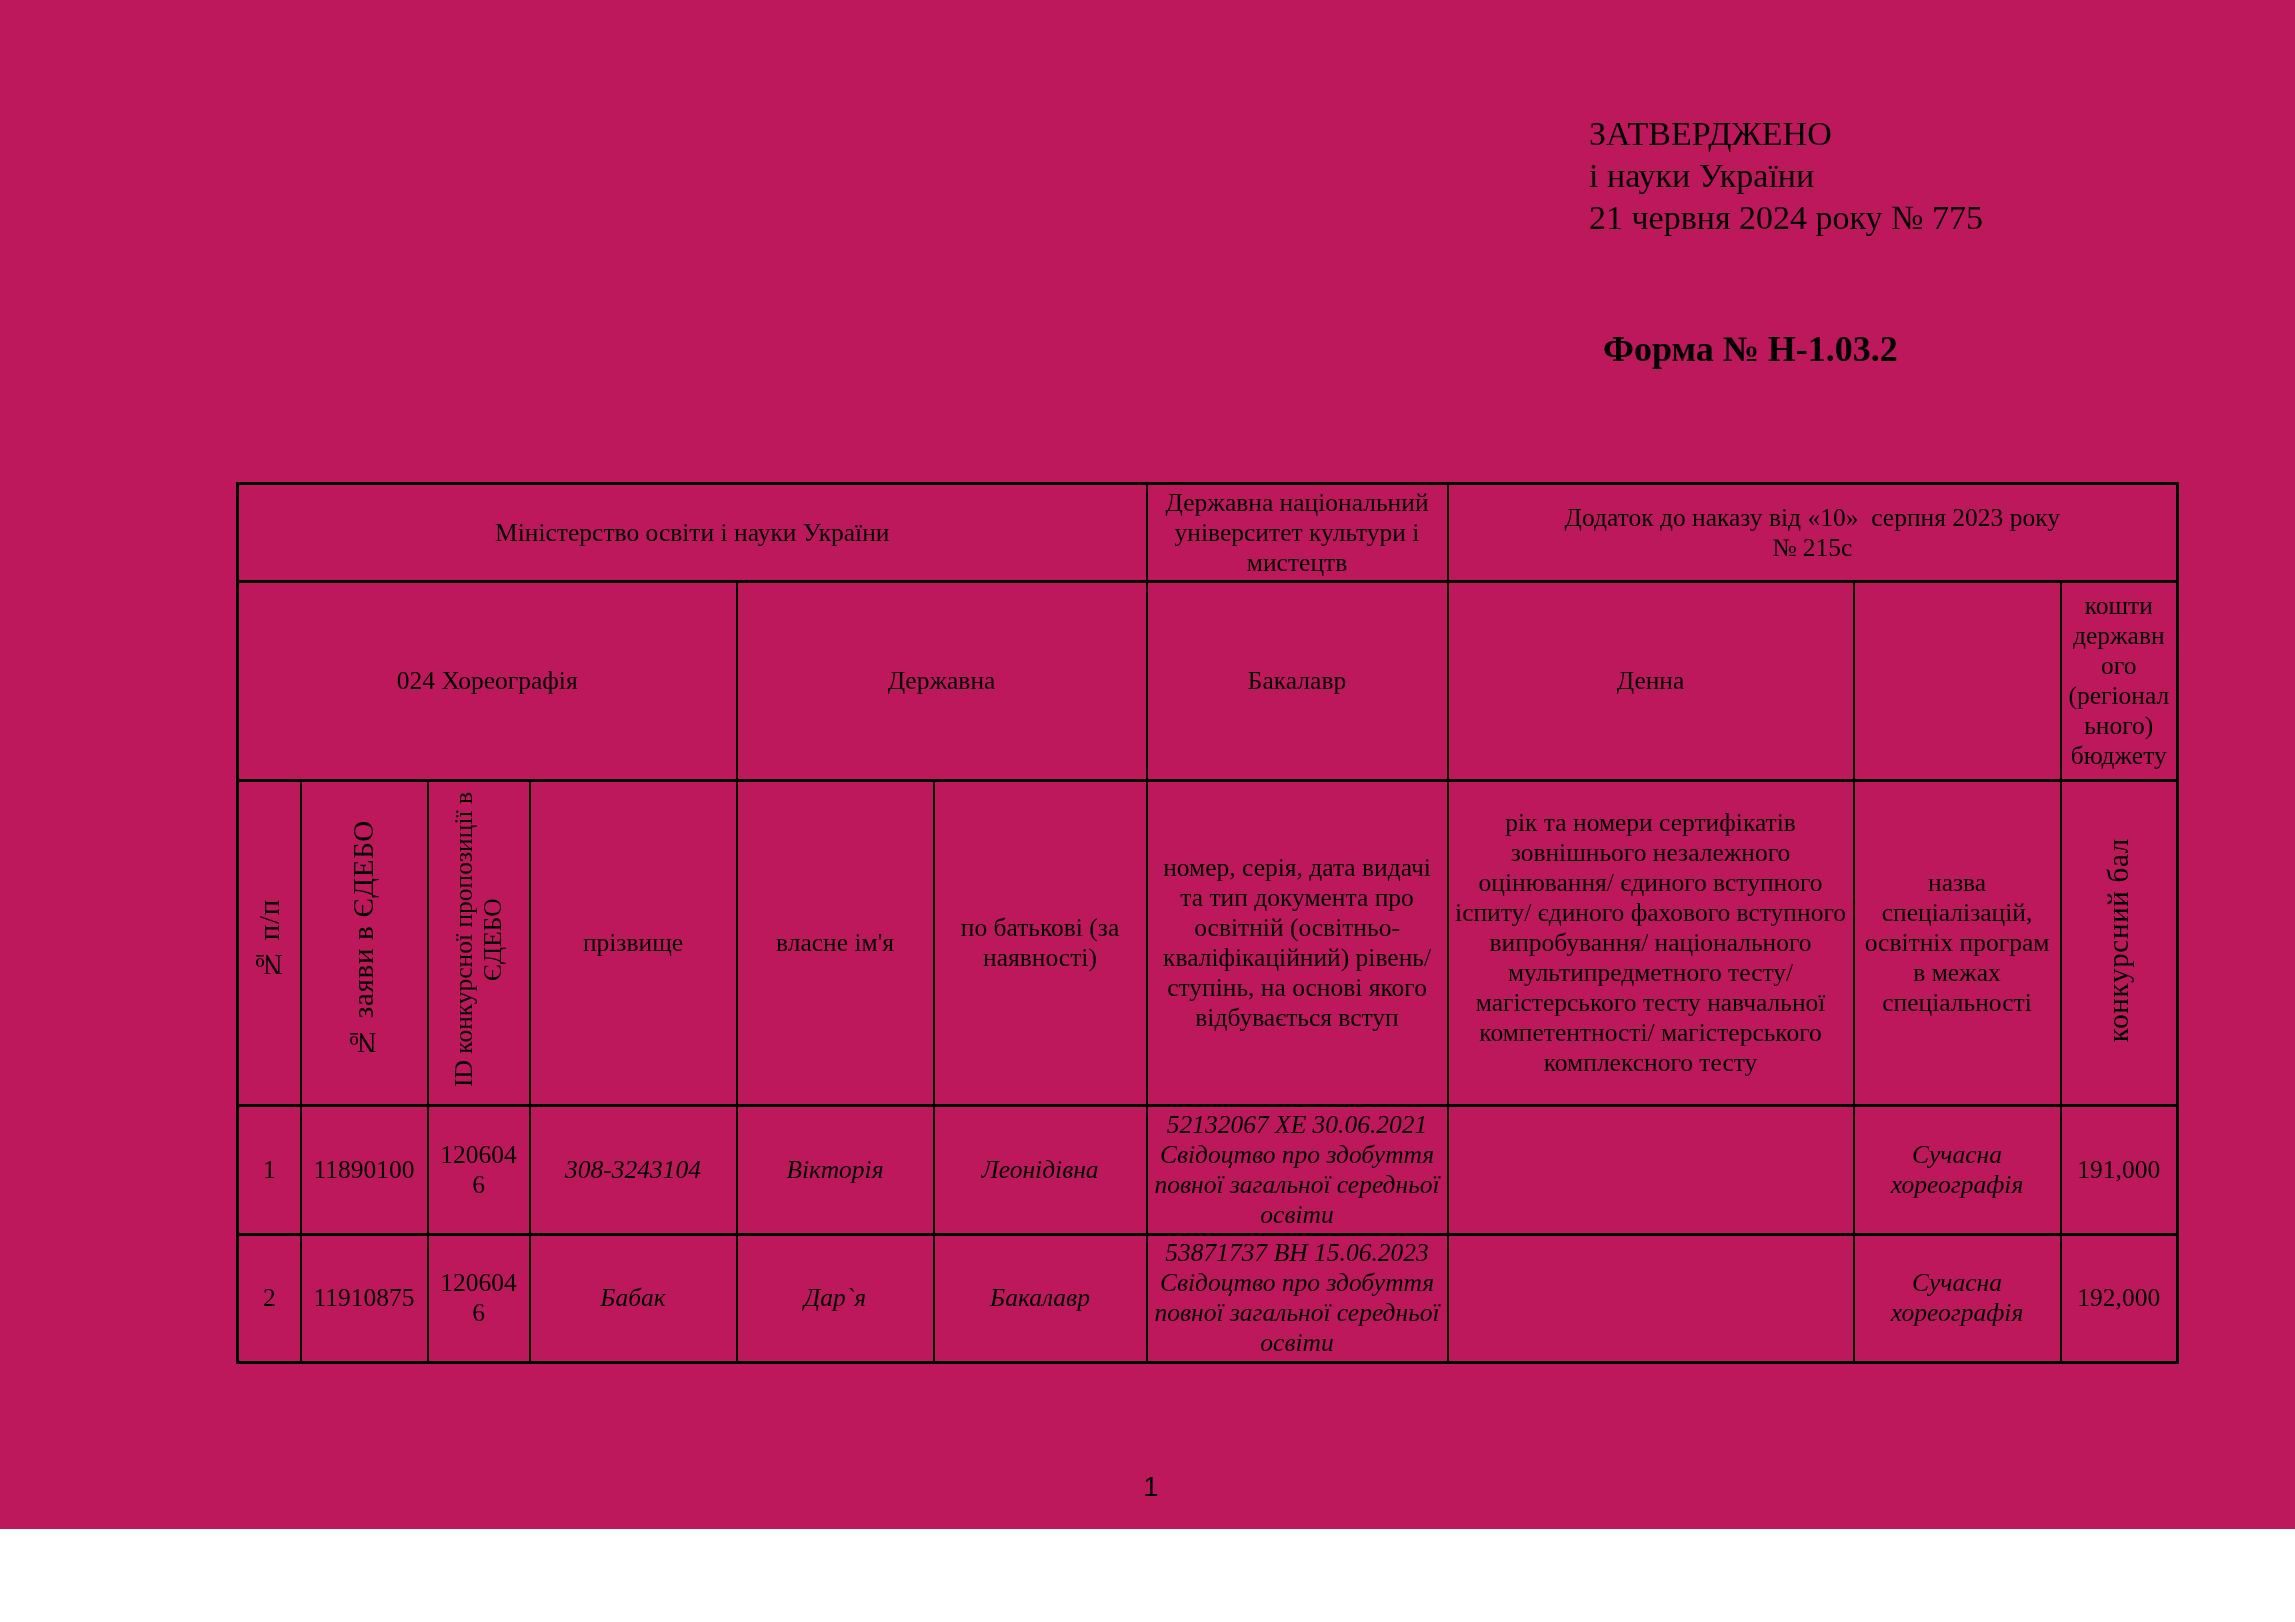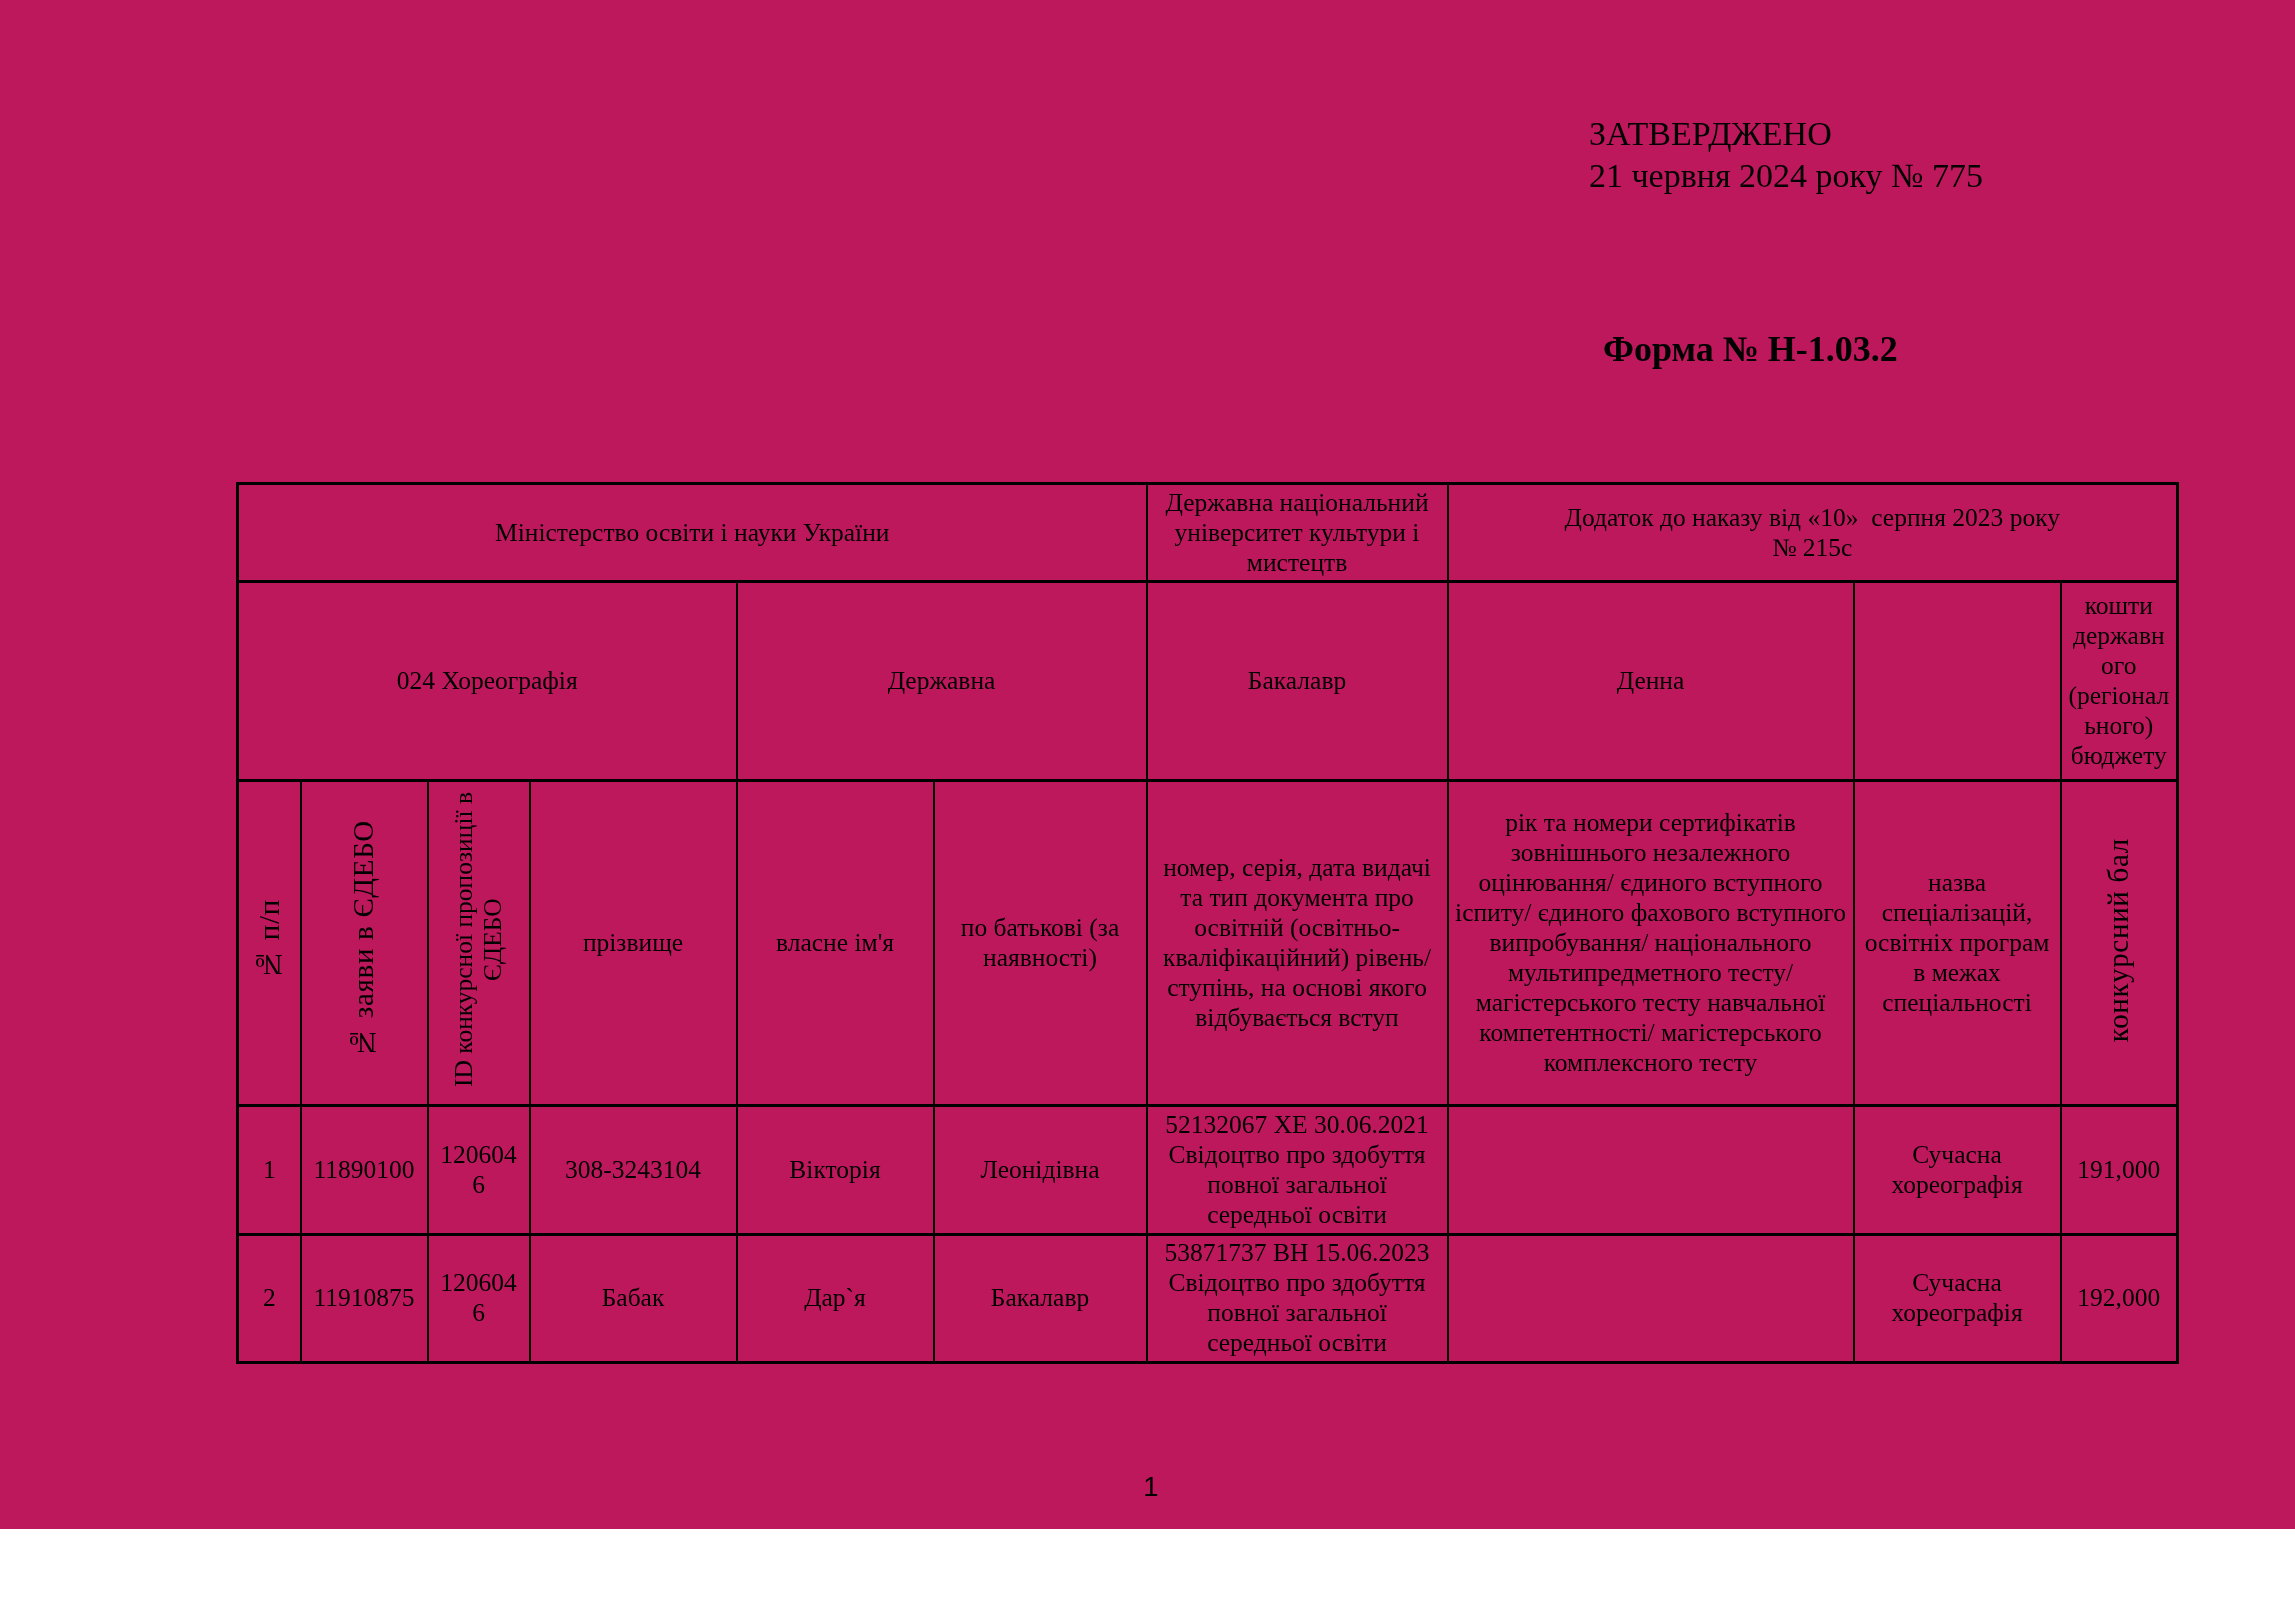--- a/index.html
+++ b/index.html
@@ -54,21 +54,21 @@
     text-align: center;
     vertical-align: middle;
     overflow: hidden;
     overflow-wrap: break-word;
   }
   tr.r1 { height: 96px; }
   tr.r2 { height: 199px; }
   tr.r3 { height: 315px; }
   tr.rd1 { height: 128px; }
   tr.rd2 { height: 126px; }
-  td.top-left  { vertical-align: top; text-align: left; }
+  td.top-left  { vertical-align: top; text-align: left; font-style: italic; }
   td.top-right { vertical-align: top; text-align: right; }
   td.wrap-any  { overflow-wrap: anywhere; }
   td.break-all { word-break: break-all; }
   .vert {
     display: inline-block;
     writing-mode: vertical-rl;
     transform: rotate(180deg);
     font-size: 29px;
     letter-spacing: 0.7px;
     line-height: 1.15;
@@ -90,20 +90,21 @@
     font-size: 27.5px;
   }
 </style>
 </head>
 <body>
 
 <div class="page">
 
   <div class="approval">
     <div>ЗАТВЕРДЖЕНО</div>
+    <div>і науки України</div>
     <div>21 червня 2024 року № 775</div>
   </div>
 
   <div class="form-no">Форма № Н-1.03.2</div>
 
 
   <table class="doc">
     <colgroup>
       <col style="width:63px">
         <col style="width:127px">

